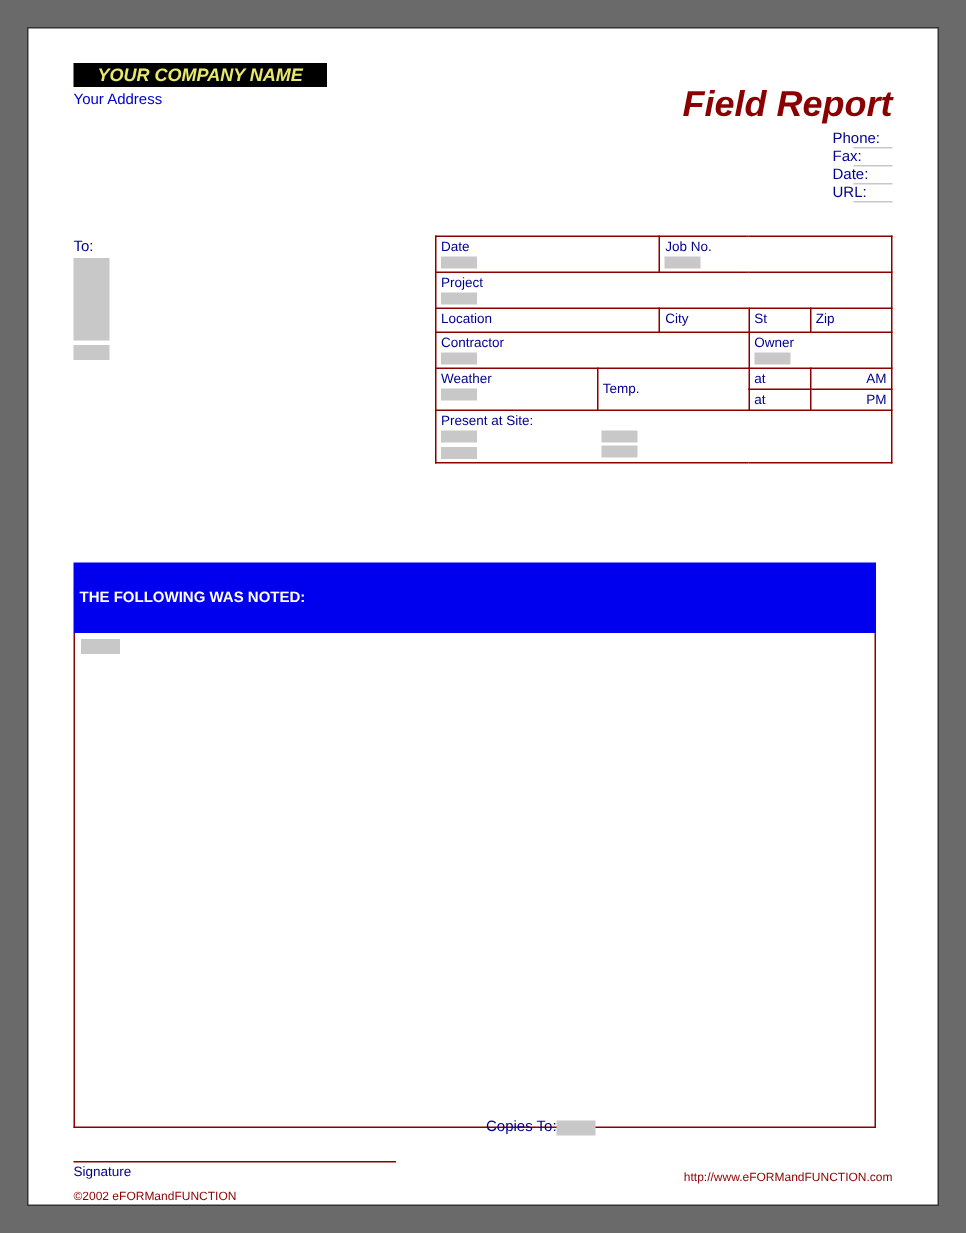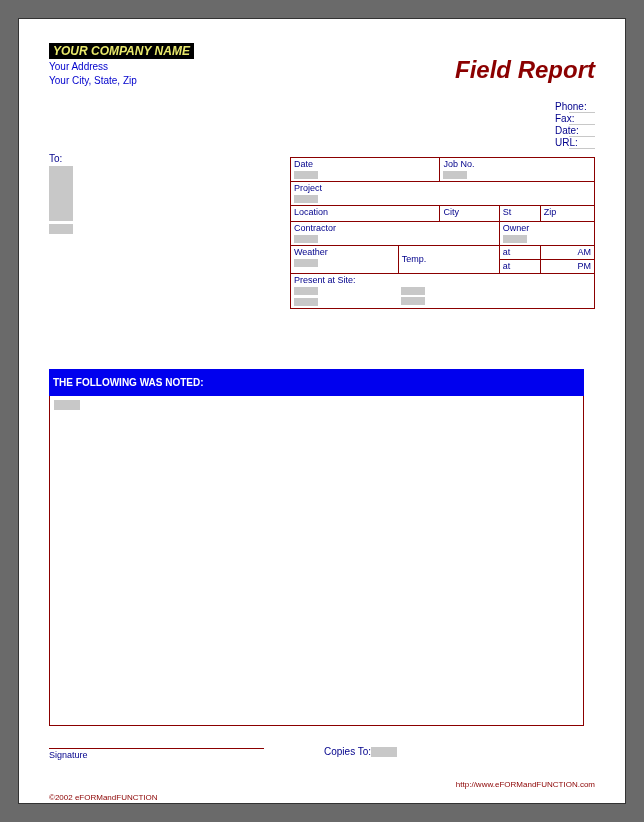--- a/index.html
+++ b/index.html
@@ -20,21 +20,21 @@
     position: relative;
     padding: 22px 30px 14px 30px;
   }
   .company-name {
     display: inline-block;
     background: #000;
     color: #e8e86b;
     font-weight: bold;
     font-style: italic;
     font-size: 12px;
-    padding: 1px 4px;
+    padding: 1px 16px;
   }
   .addr {
     color: #0000cc;
     font-size: 10px;
     line-height: 1.3;
     margin-top: 1px;
   }
   .title {
     position: absolute;
     top: 37px;
@@ -45,21 +45,21 @@
     font-size: 24px;
   }
   .contact {
     margin-top: 14px;
     font-size: 10px;
     color: #00008b;
   }
   .contact-row { display: flex; align-items: flex-end; height: 12px; flex-direction: column; }
   .contact-row .lbl { width: 40px; }
   .grayblock { background: #c8c8c8; height: 9px; }
-  .to-block { margin-top: 4px; }
+  .to-block { margin-top: 24px; }
   .to-label { color: #00008b; font-size: 10px; margin-bottom: 2px; }
   .to-gray { width: 24px; height: 55px; background: #c8c8c8; margin-top: 2px; }
   .to-gray2 { width: 24px; height: 10px; background: #c8c8c8; margin-top: 3px; }
 
   .info-table {
     position: absolute;
     top: 138px;
     right: 30px;
     width: 305px;
     border: 1px solid #8b0000;
@@ -74,21 +74,21 @@
     height: 16px;
   }
   .info-table .blk { background: #c8c8c8; display: inline-block; height: 8px; vertical-align: middle; }
   .ampm { color: #00008b; font-size: 9px; text-align: right; padding-right:4px; }
 
   .notes-header {
     background: #0000ee;
     color: #fff;
     font-size: 10px;
     font-weight: bold;
-    padding: 8px 4px;
+    padding: 18px 4px;
     margin-top: 35px;
     width: 535px;
   }
   .notes-box {
     border: 1px solid #8b0000;
     border-top: none;
     width: 535px;
     height: 330px;
     padding: 4px;
   }
@@ -127,21 +127,20 @@
     font-size: 8px;
   }
 </style>
 </head>
 <body>
 
 <div class="page">
 
   <div class="company-name">YOUR COMPANY NAME</div>
   <div class="addr">Your Address</div>
-  <div class="addr">Your City, State, Zip</div>
 
   <div class="title">Field Report</div>
 
   <div class="contact">
     <div class="contact-row">
       <span class="lbl">Phone:</span>
       <span class="grayblock" style="width:26px"></span>
     </div>
     <div class="contact-row">
       <span class="lbl">Fax:</span>

